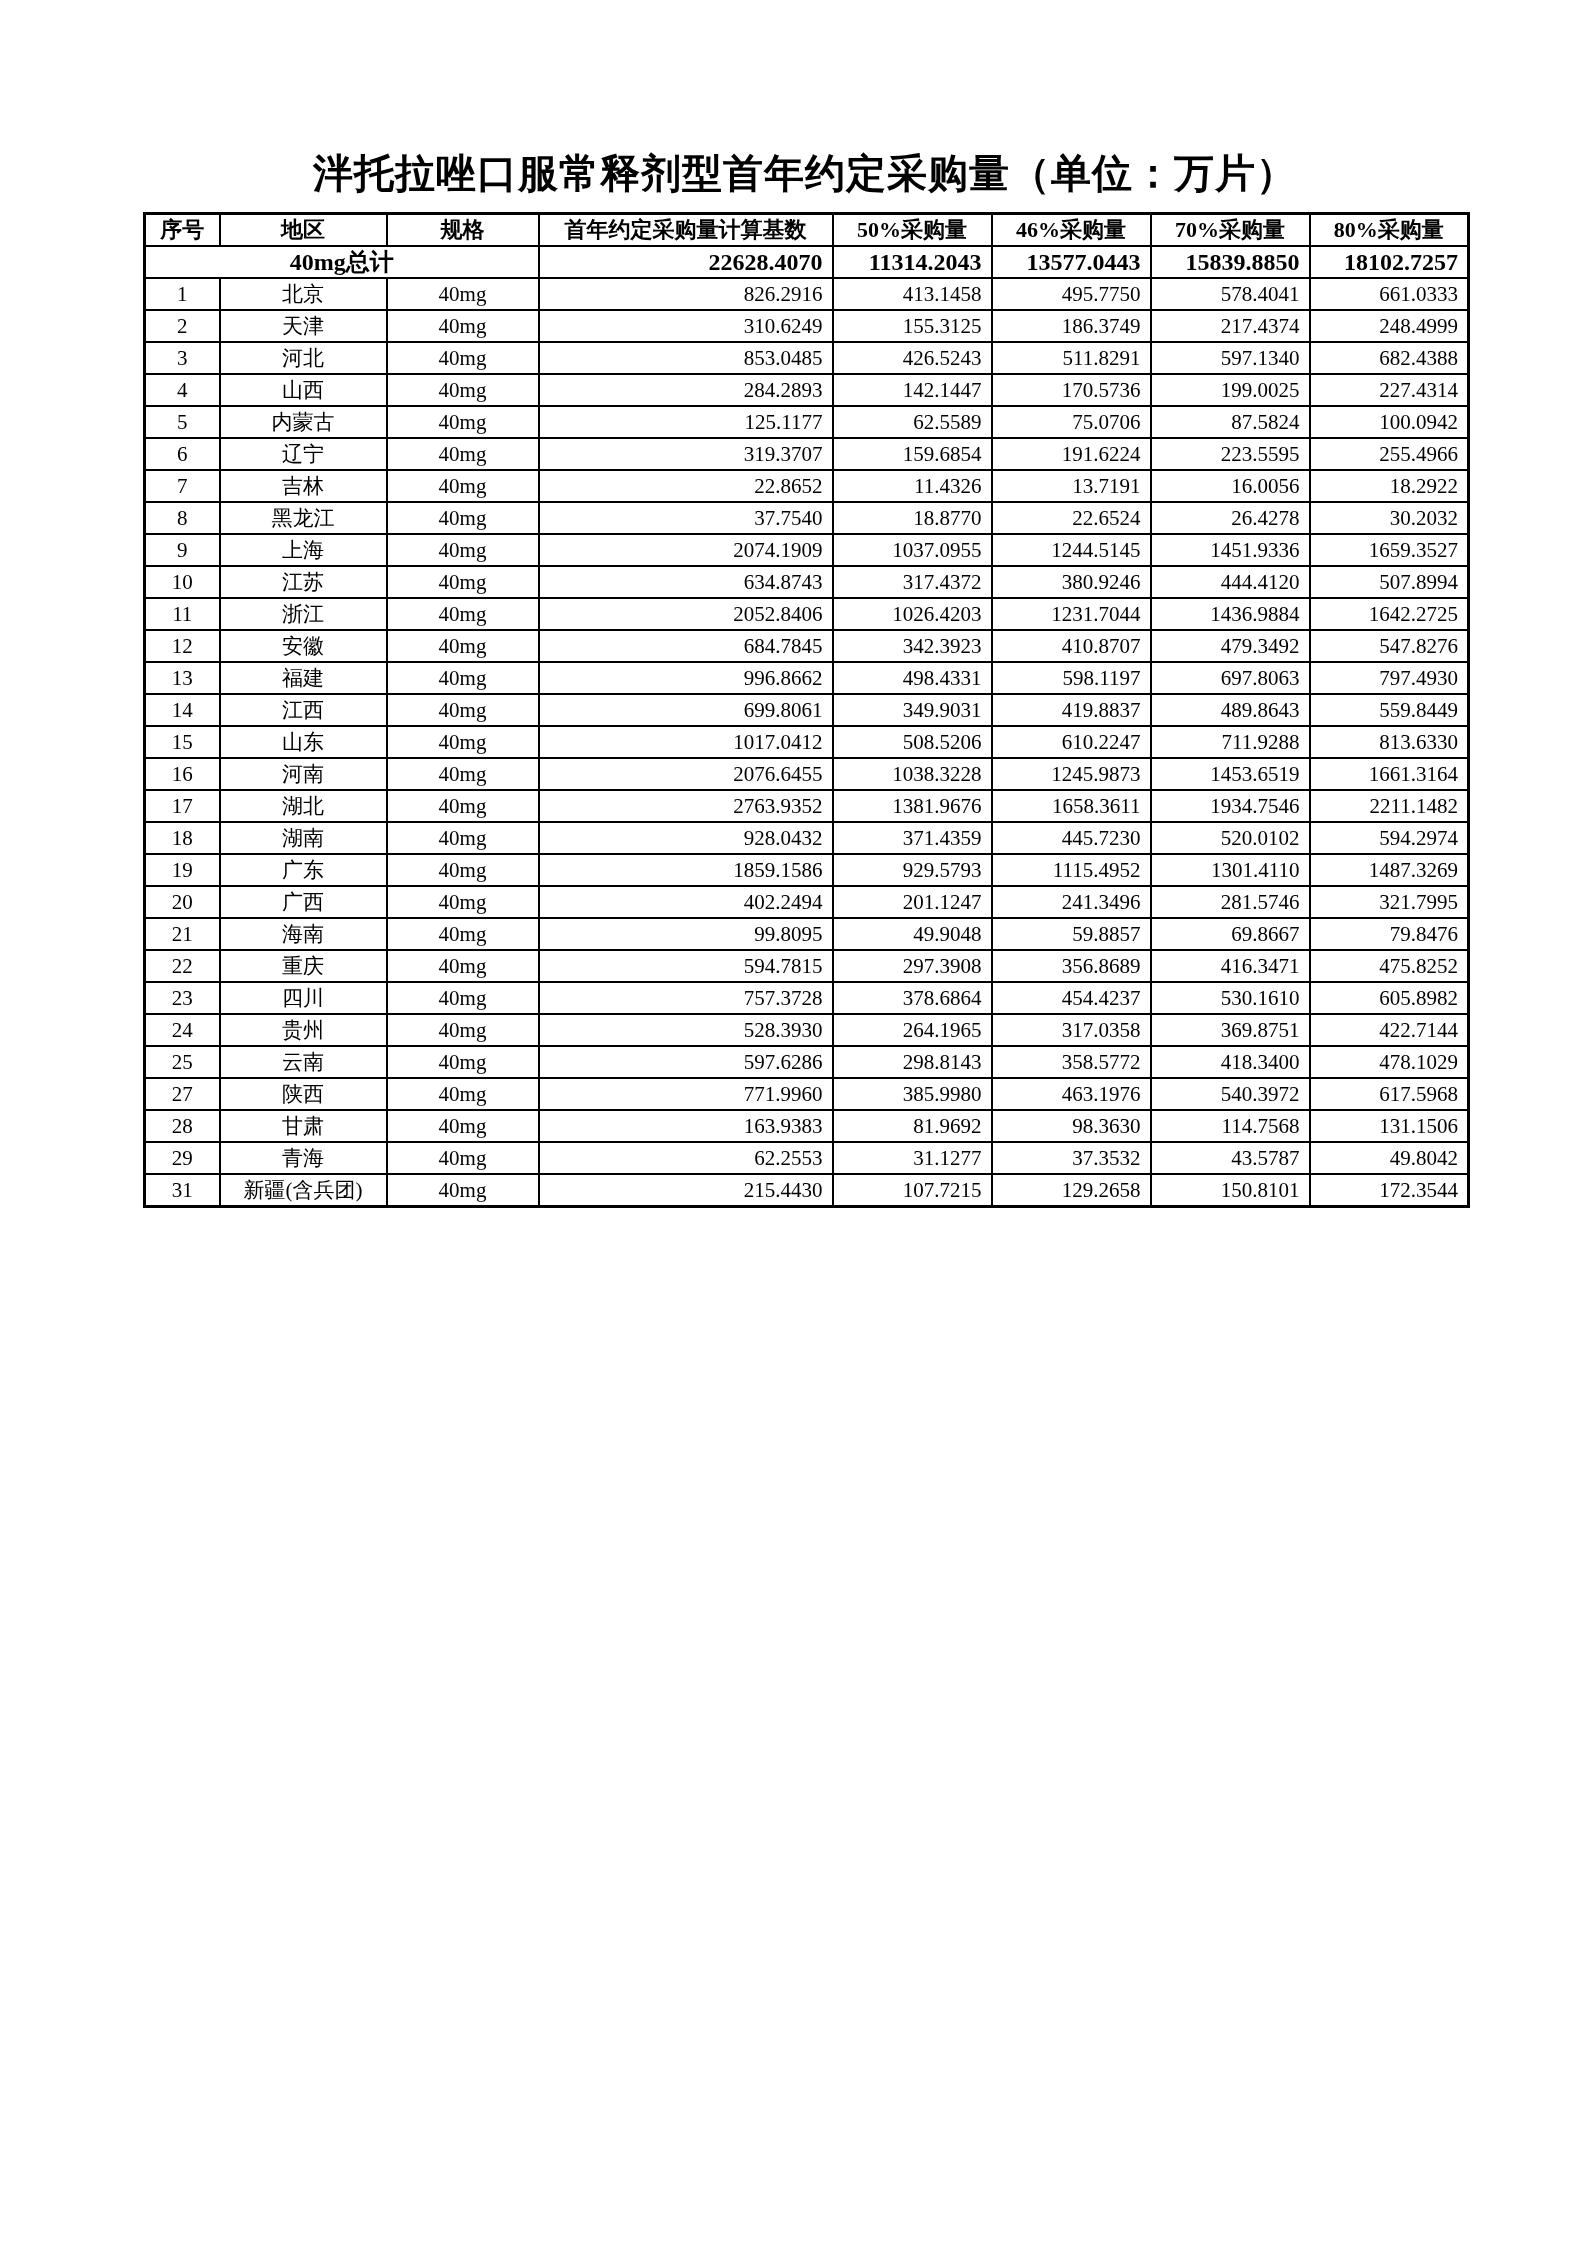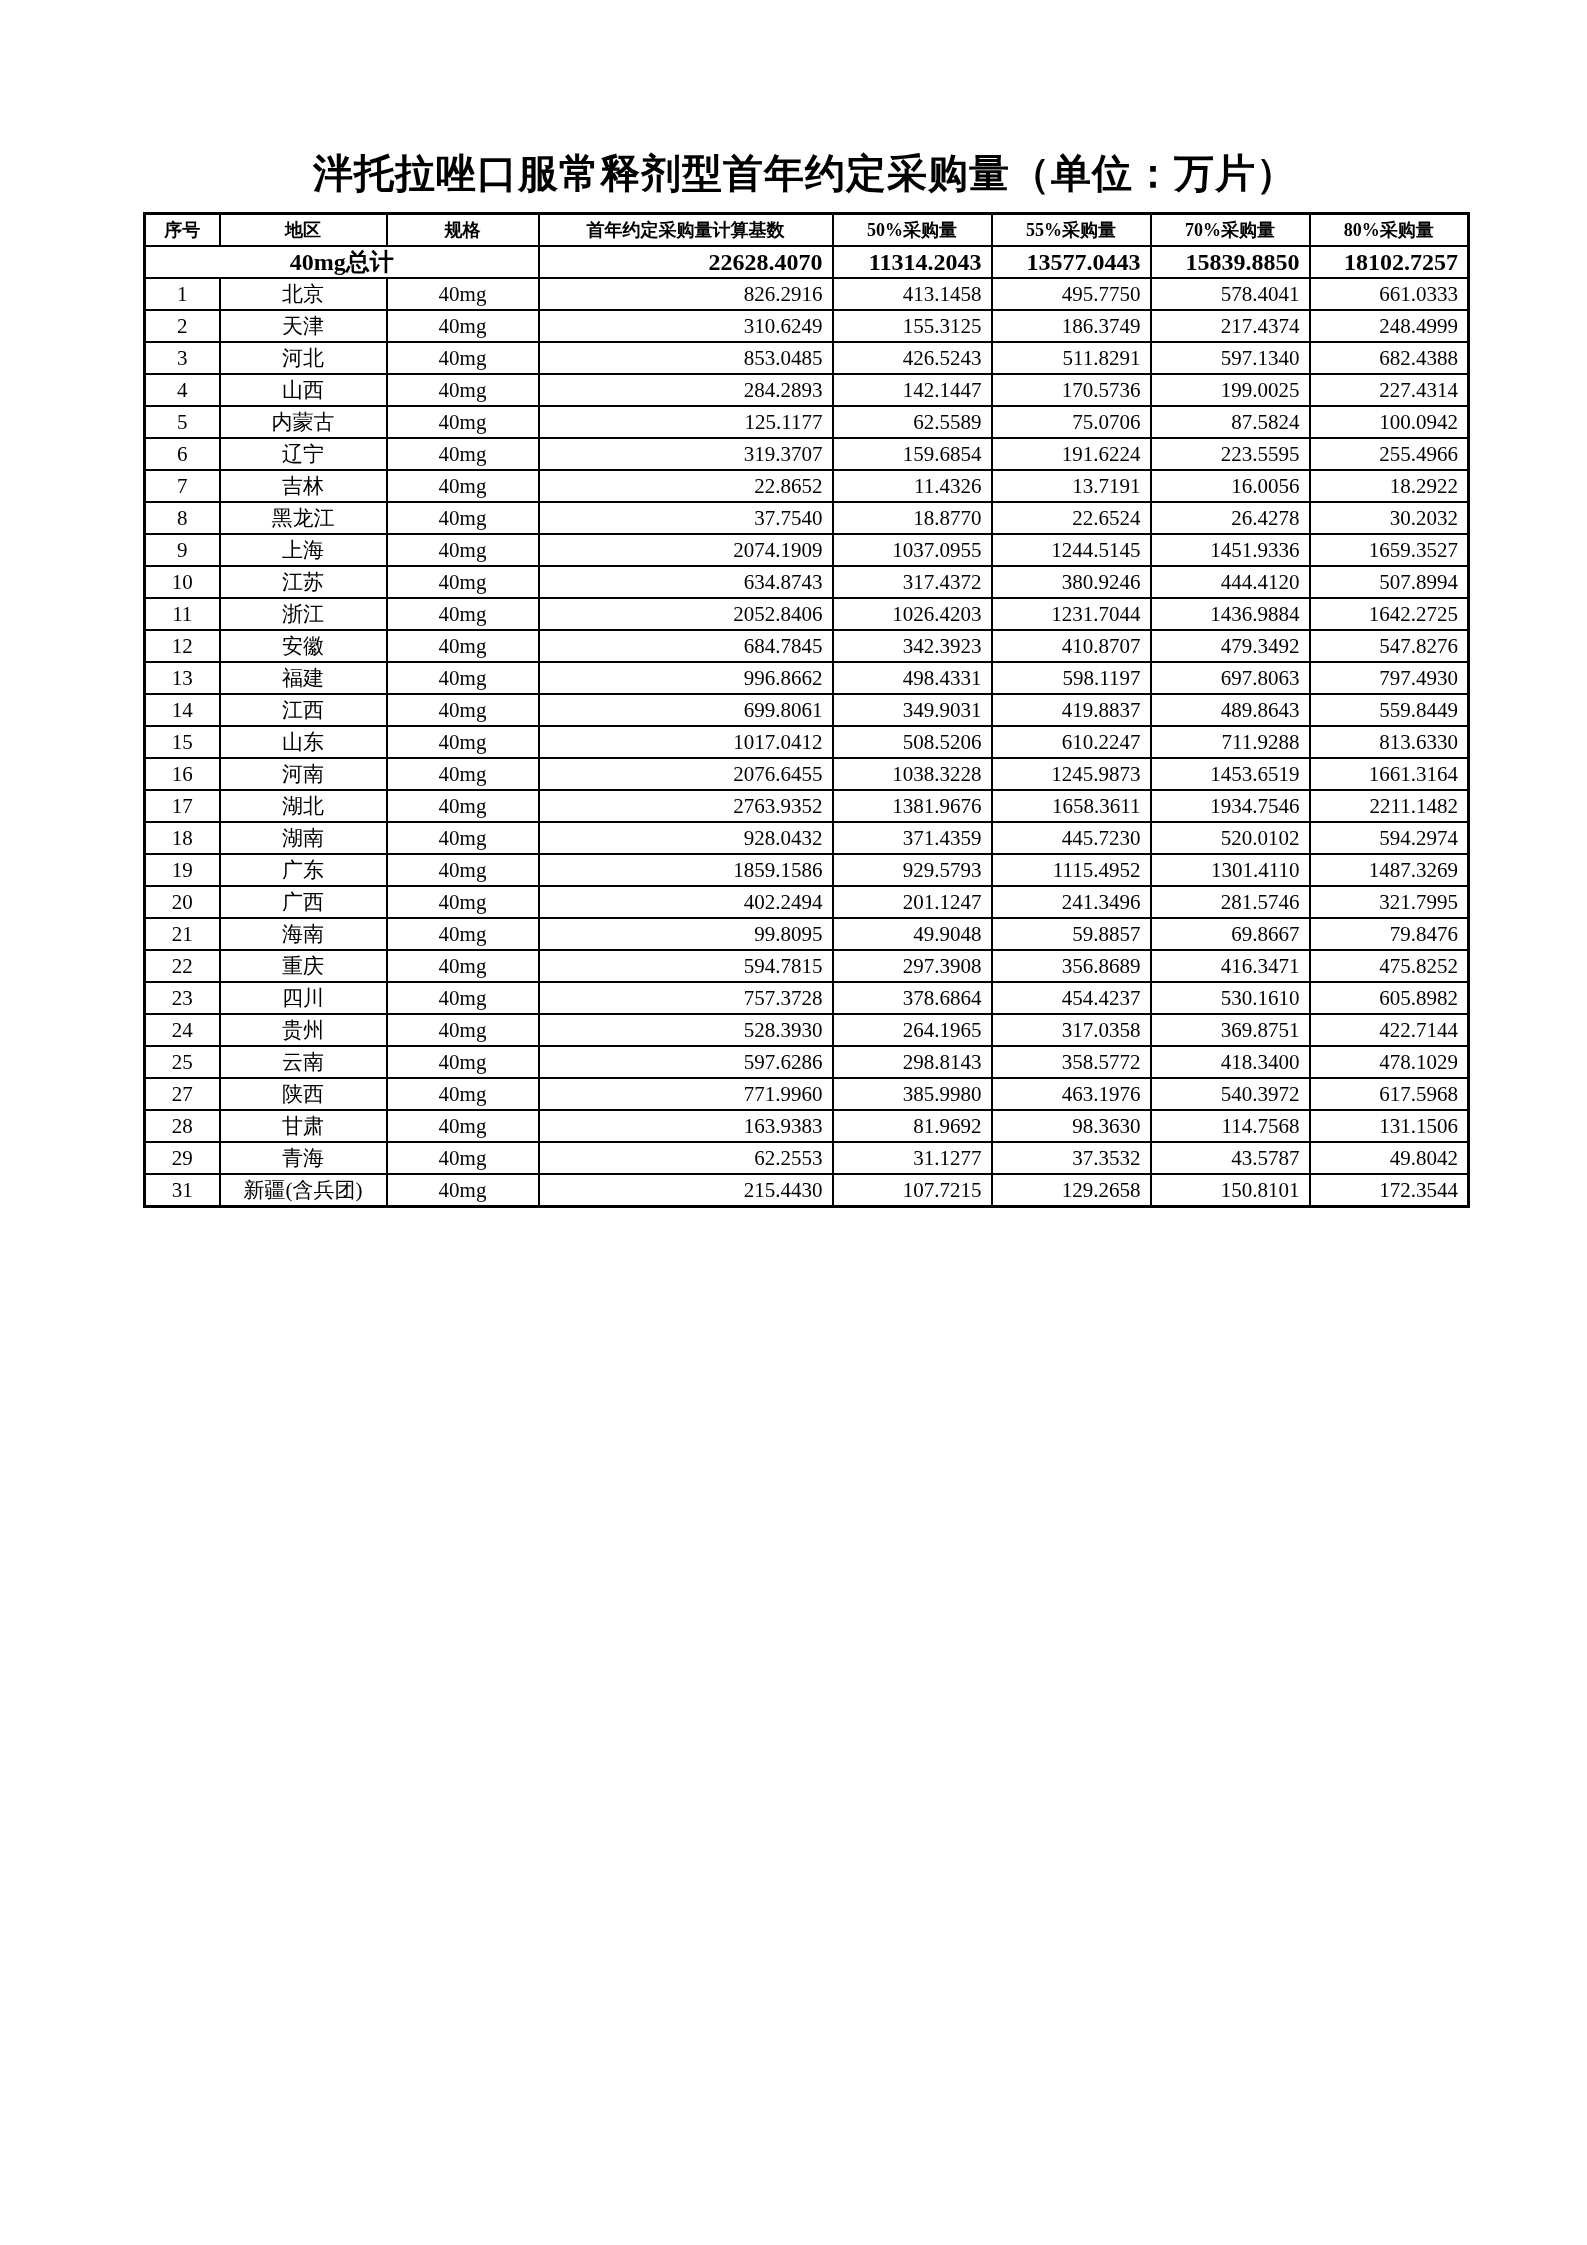--- a/index.html
+++ b/index.html
@@ -20,21 +20,21 @@
   }
   table.data th, table.data td {
     border:2px solid #000;
     height:30px;
     padding:0 9px;
     font-size:21px;
     line-height:1;
     overflow:hidden; white-space:nowrap;
   }
   table.data th {
-    font-size:18px; font-weight:bold; text-align:center; padding:0 2px;
+    font-size:22px; font-weight:bold; text-align:center; padding:0 2px;
   }
   td.ctr { text-align:center; }
   td.num { text-align:right; }
   tr.total td { font-weight:bold; font-size:24px; }
 </style>
 </head>
 <body>
 
 <div class="sheet">
   <div class="content">
@@ -50,21 +50,21 @@
         <col style="width:159px">
           <col style="width:159px">
       </colgroup>
       <thead>
         <tr>
           <th>序号</th>
           <th>地区</th>
           <th>规格</th>
           <th>首年约定采购量计算基数</th>
           <th>50%采购量</th>
-          <th>55%采购量</th>
+          <th>46%采购量</th>
           <th>70%采购量</th>
           <th>80%采购量</th>
         </tr>
       </thead>
       <tbody>
         <tr class="total">
           <td class="ctr" colspan="3">40mg总计</td>
           <td class="num">22628.4070</td>
           <td class="num">11314.2043</td>
           <td class="num">13577.0443</td>

